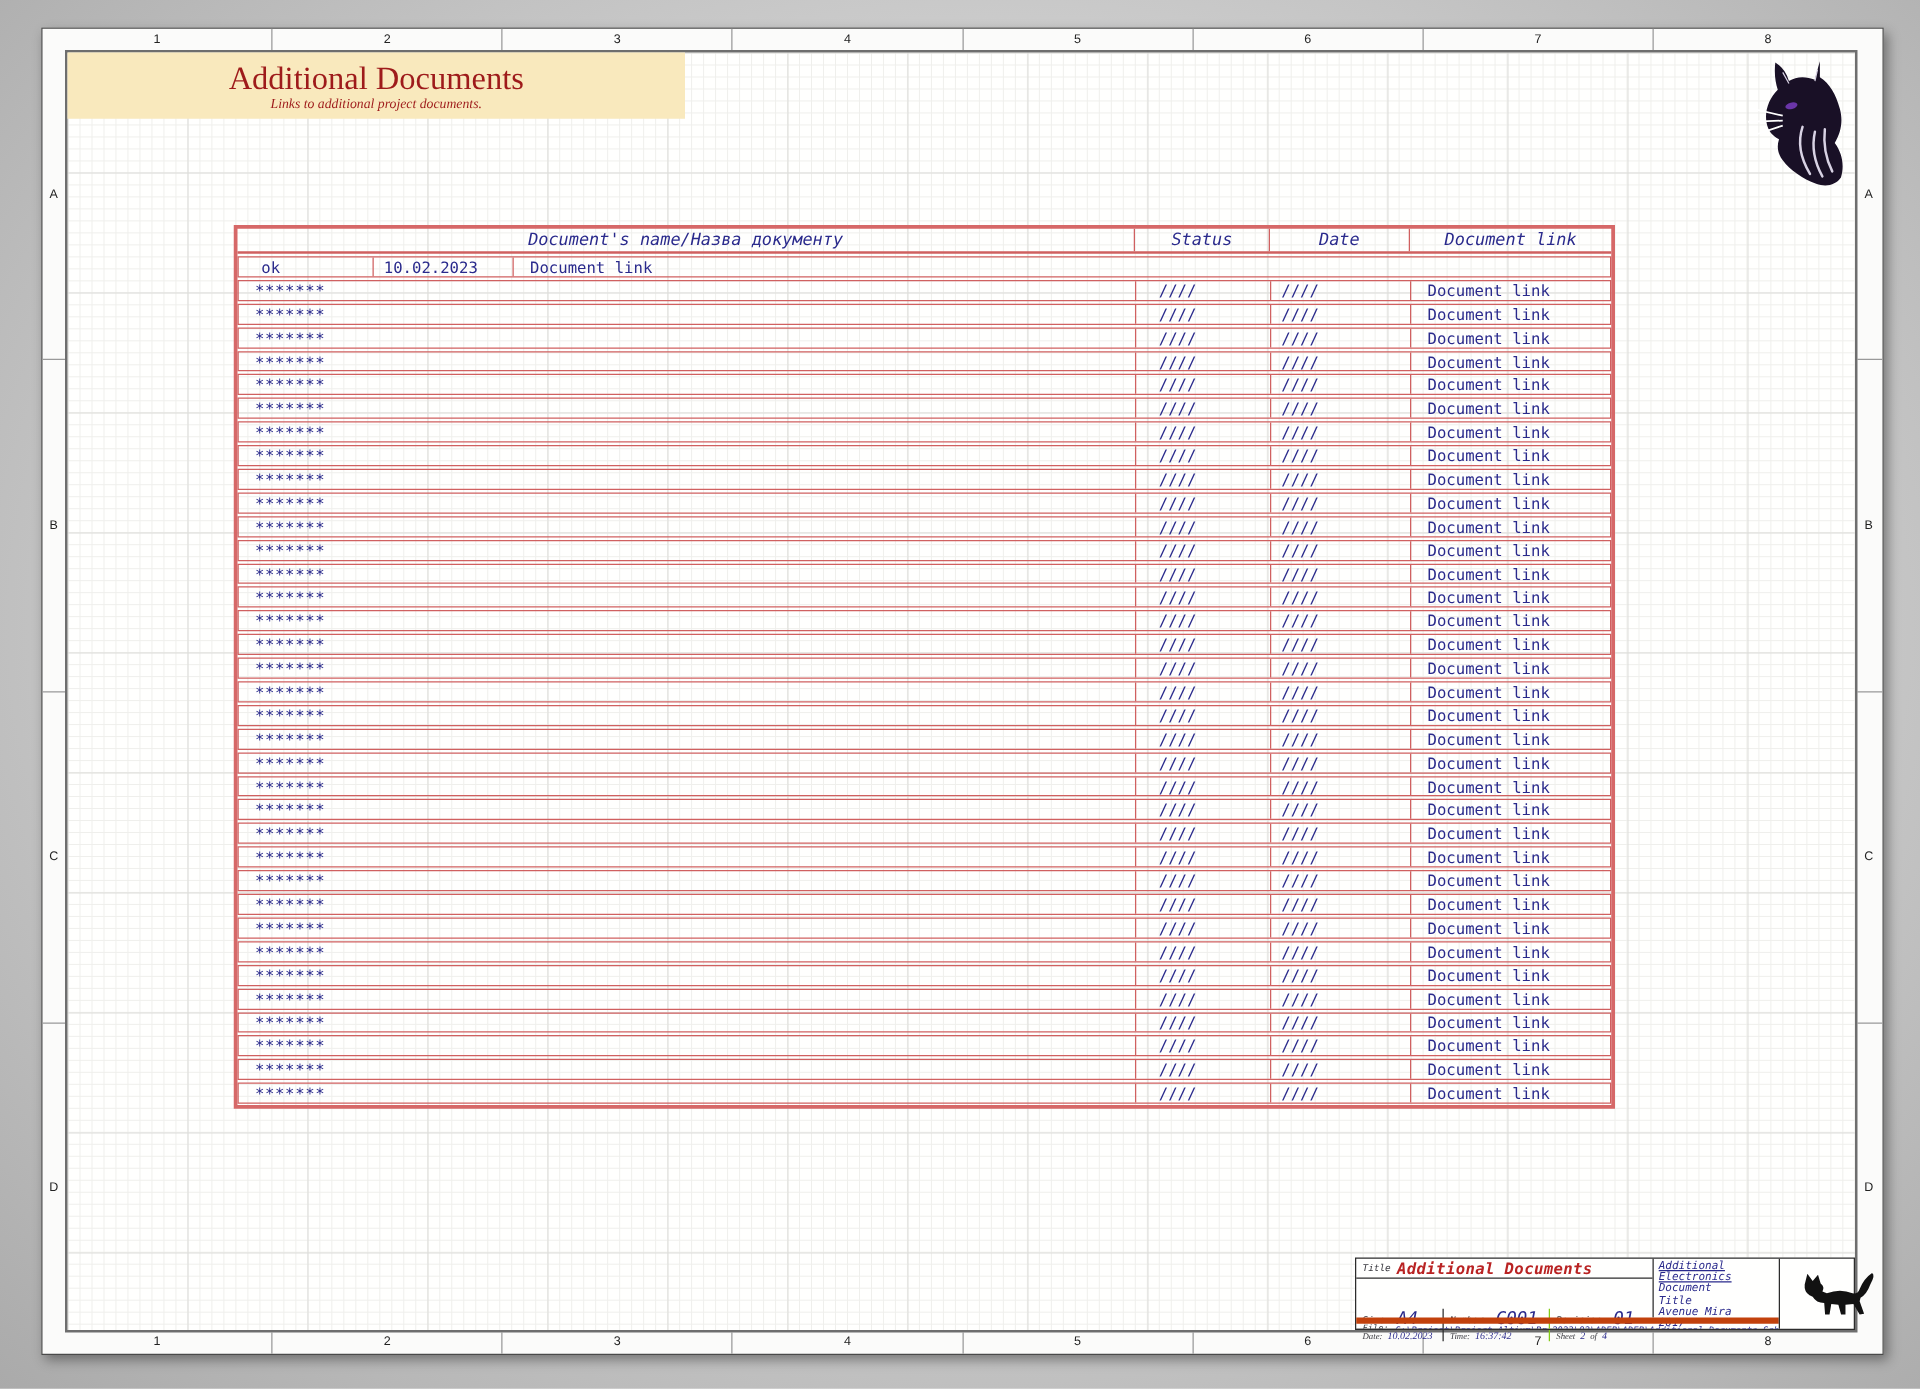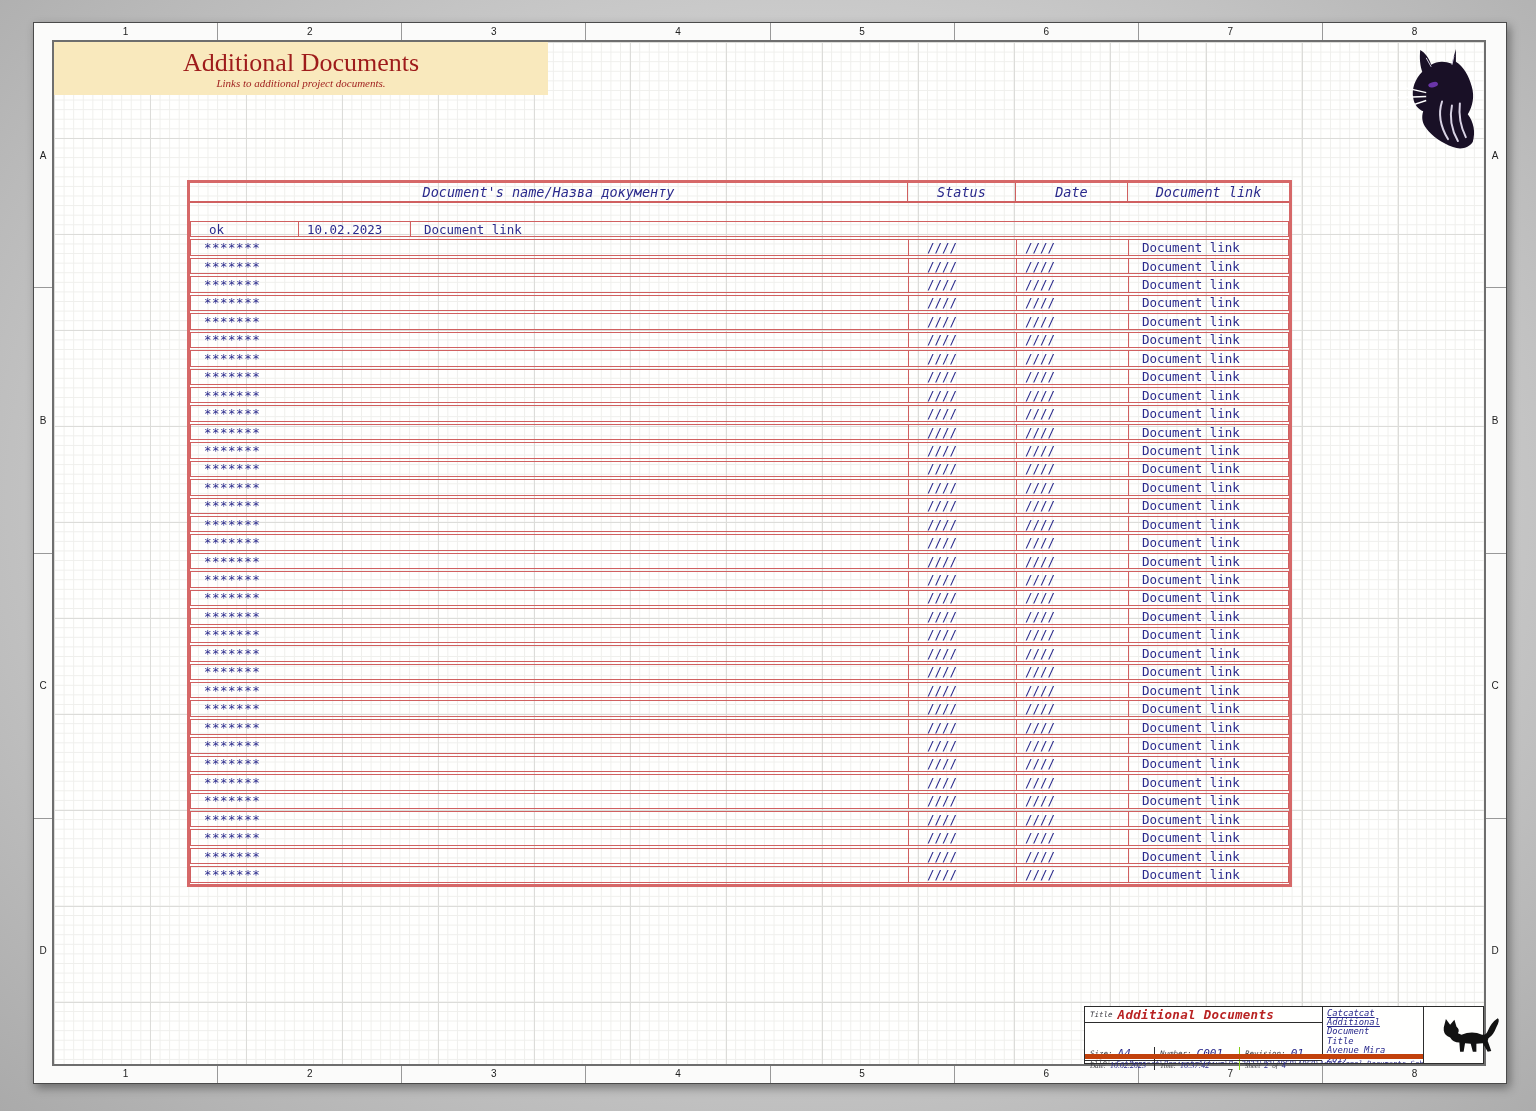--- a/index.html
+++ b/index.html
@@ -40,21 +40,21 @@
 
   
   .banner{position:absolute;left:0;top:0;width:494px;height:53px;background:var(--banner-bg);
           display:flex;flex-direction:column;align-items:center;justify-content:center;}
   .banner .b-title{font-family:"Liberation Serif",serif;font-size:26px;color:var(--banner-red);line-height:28px;}
   .banner .b-sub{font-family:"Liberation Serif",serif;font-style:italic;font-size:11px;color:var(--banner-red);}
 
   
   .doc-table{position:absolute;left:133px;top:138px;width:1105px;height:707px;
              border:3px solid var(--red-thick);display:flex;flex-direction:column;
-             color:var(--navy);gap:16px;}
+             color:var(--navy);}
   .thead{height:20px;display:flex;margin:0 0 1px 0;border-bottom:2px solid var(--red);
          font-style:italic;font-size:13.5px;}
   .th{display:flex;align-items:center;justify-content:center;overflow:hidden;}
   .th-name{flex:0 0 718px;border-right:1px solid var(--red);}
   .th-status{flex:0 0 108px;border-right:1px solid var(--red);}
   .th-date{flex:0 0 112px;border-right:1px solid var(--red);}
   .th-link{flex:1;}
   .tbody{flex:1;display:flex;flex-direction:column;min-height:0;}
   .trow{flex:1;min-height:0;display:flex;border:1px solid var(--red);margin:1px 0;
         font-size:12.5px;align-items:stretch;}
@@ -63,21 +63,21 @@
   .tc-status{flex:0 0 108px;border-right:1px solid var(--red);padding-left:18px;}
   .tc-date{flex:0 0 112px;border-right:1px solid var(--red);padding-left:8px;}
   .tc-link{flex:1;padding-left:13px;}
 
   
   .tblock{position:absolute;right:0;bottom:0;width:400px;height:58px;background:#fffffe;
           border:1px solid #2c2c2c;display:grid;color:var(--navy);
           grid-template-columns:238px 100px 92px;grid-template-rows:47px 9px;}
   .tb-main{grid-column:1;grid-row:1;border-right:1px solid #2c2c2c;display:flex;flex-direction:column;}
   .tb-label{color:#3a3a40;font-style:italic;font-size:7.5px;margin-right:5px;}
-  .tb-val{font-size:11px;font-style:italic;}
+  .tb-val{font-size:14px;font-style:italic;}
   .tb-row1{height:19px;border-bottom:1px solid #2c2c2c;display:flex;align-items:center;padding-left:5px;}
   .tb-doc-title{color:var(--tb-red);font-weight:bold;font-style:italic;font-size:12.5px;letter-spacing:.3px;}
   .tb-row2{height:17px;border-bottom:1px solid #2c2c2c;display:flex;margin-top:24px;}
   .tb-row2 .cell{display:flex;align-items:center;padding-left:5px;}
   .cell-size{flex:0 0 70px;border-right:1px solid #2c2c2c;}
   .cell-number{flex:0 0 85px;border-right:1px solid #84cc16;}
   .cell-rev{flex:1;}
   .tb-row3{height:10px;display:flex;font-size:8px;font-family:Liberation Serif, serif;}
   .tb-row3 .cell{display:flex;align-items:center;padding-left:5px;}
   .tb-row3 .tb-label{font-size:7px;margin-right:4px;}
@@ -451,21 +451,21 @@
             </div>
             <div class="cell cell-rev">
               <span class="tb-label">Sheet</span>
               <span class="tb-val">2</span>
               <span class="tb-label" style="margin-left:4px">of</span>
               <span class="tb-val">4</span>
             </div>
           </div>
         </div>
         <div class="tb-company">
-          <div class="line1">Catcatcat Additional</div>
+          <div class="line1">Additional Electronics</div>
           <div>Document</div>
           <div>Title</div>
           <div>Avenue Mira</div>
           <div>2017</div>
         </div>
         <div class="tb-file">
           <span class="tb-label">File:</span>
           <span class="tb-val">C:\Project\Project_Altium\Pr_2023\02\ADFP\ADFP\Additional Documents.SchDoc</span>
         </div>
         <div class="tb-logo">

